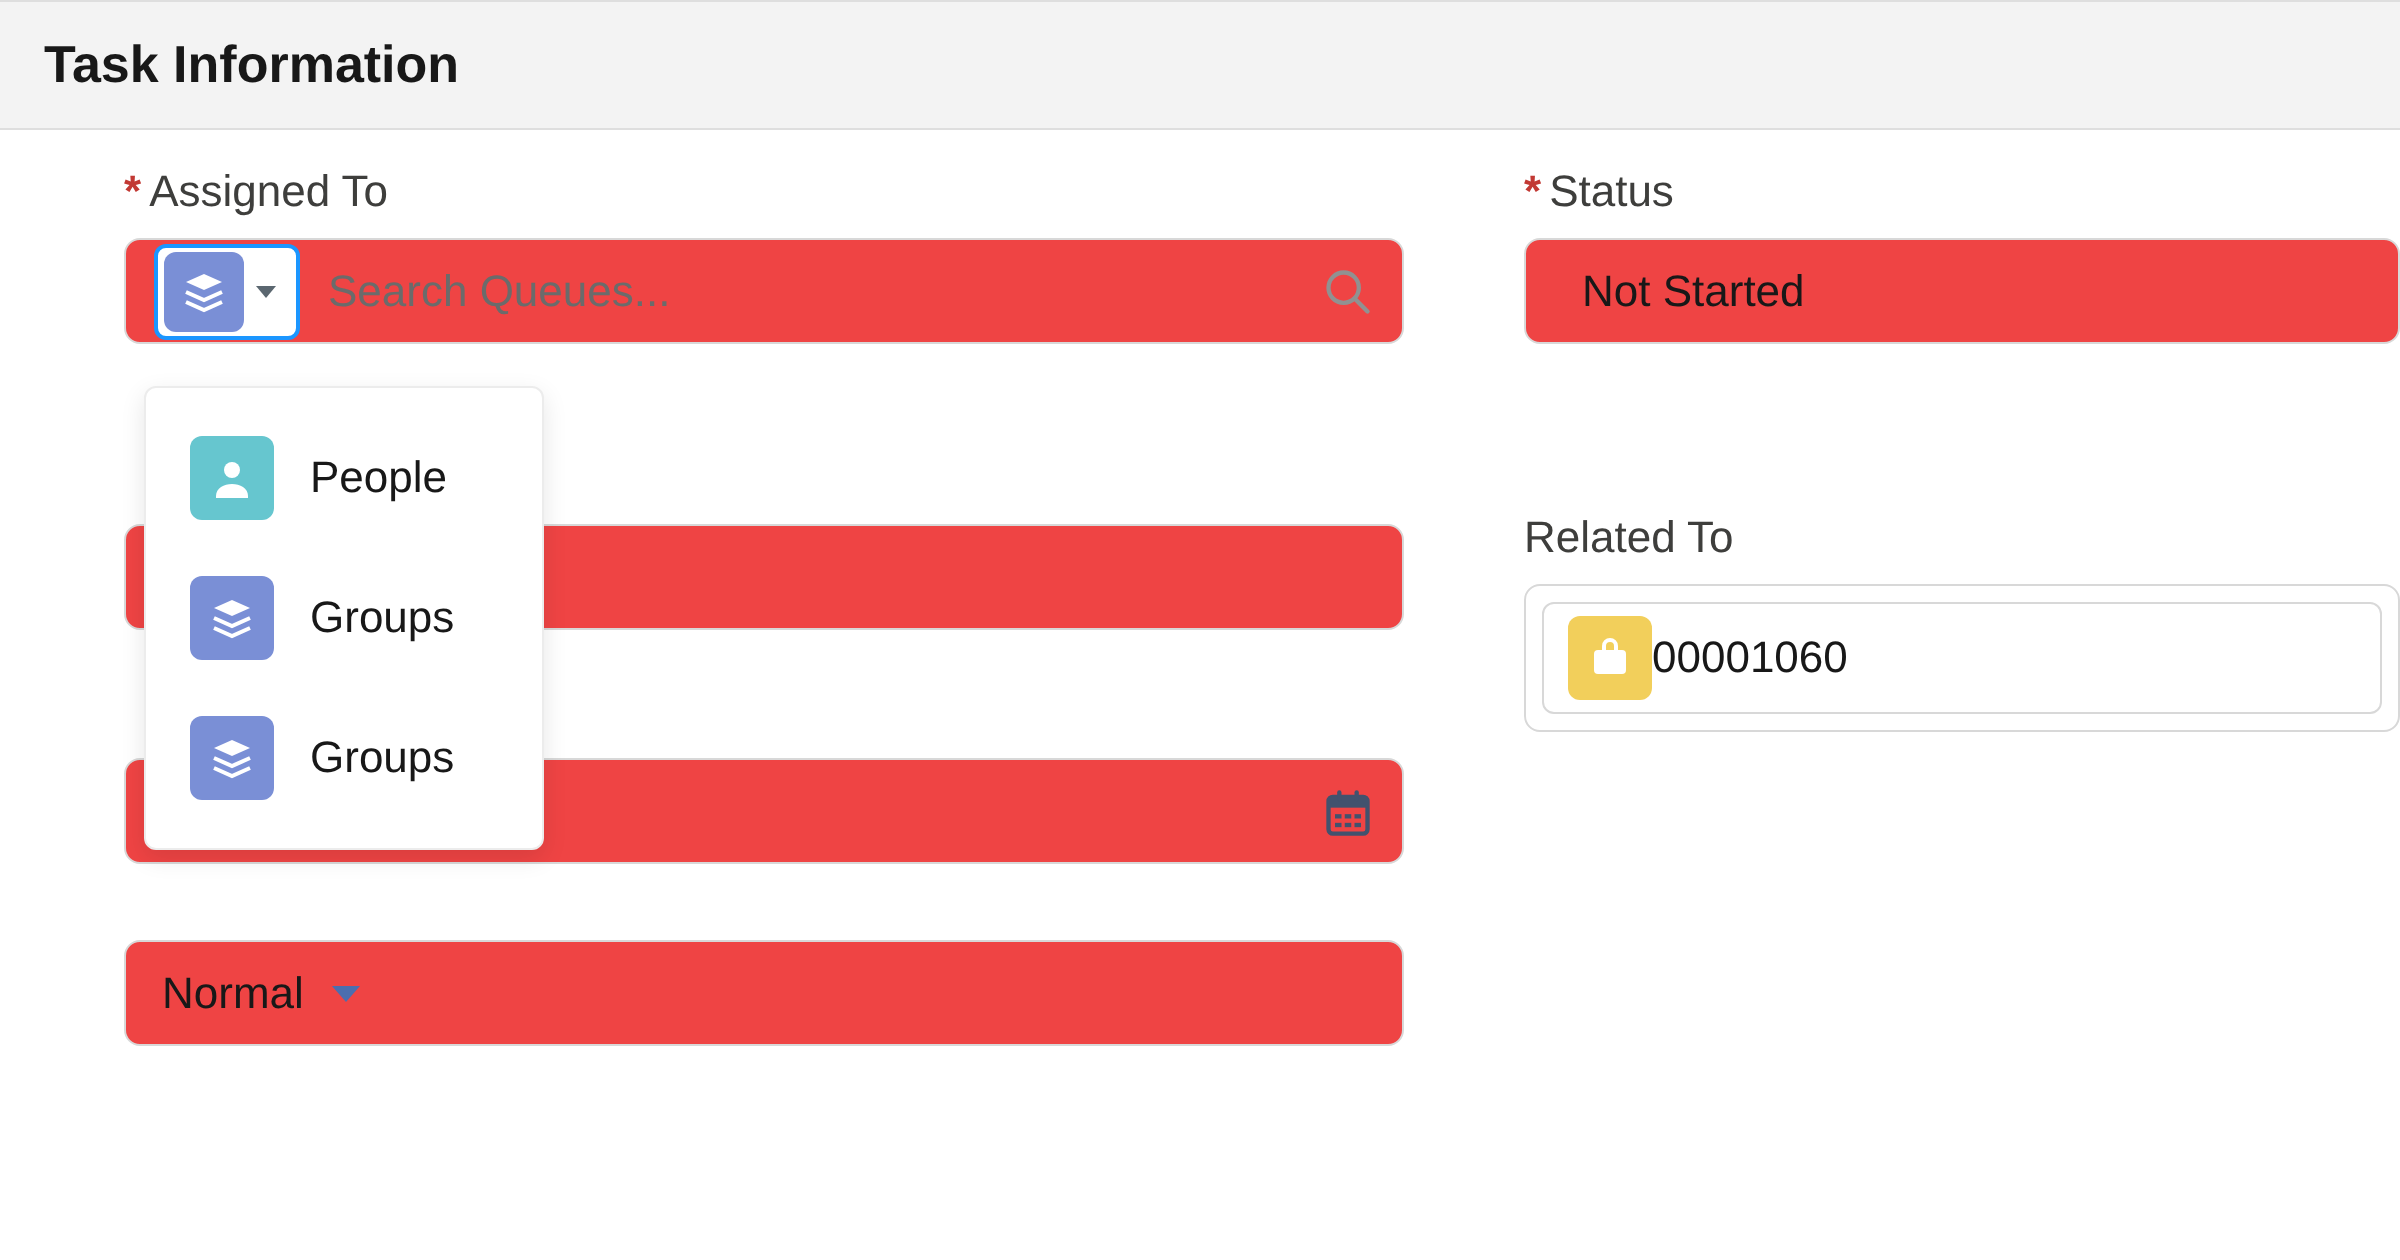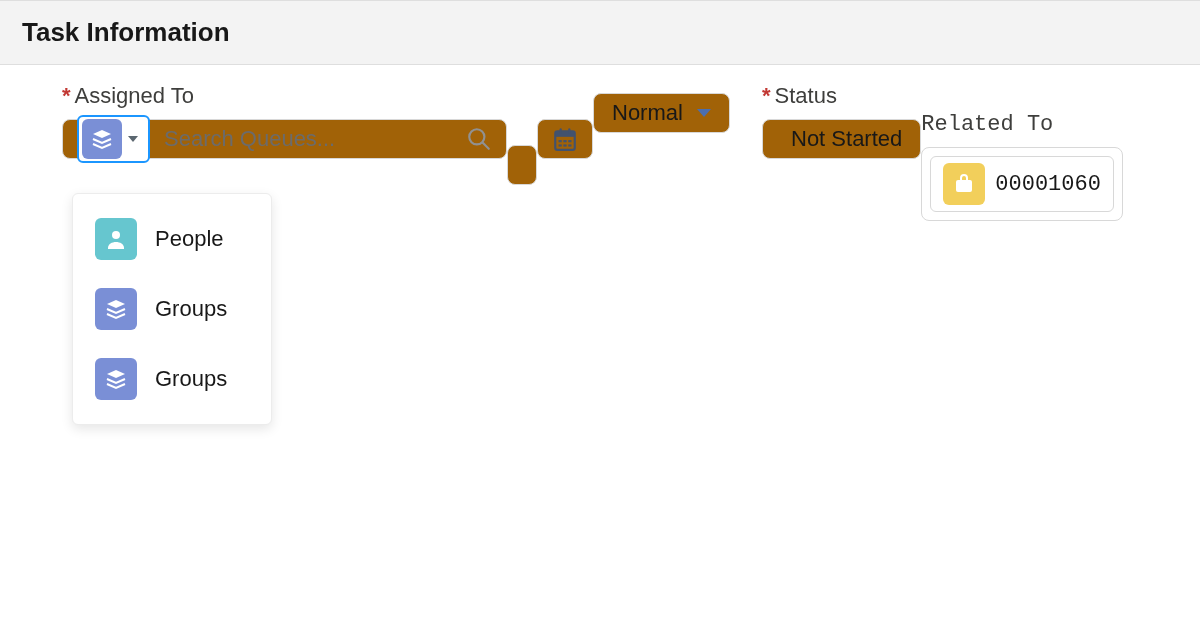--- a/index.html
+++ b/index.html
@@ -19,43 +19,43 @@
   }
   .header-title {
     font-size: 26px;
     font-weight: 700;
   }
   .form-area {
     padding: 18px 0 0 62px;
     display: flex;
     gap: 60px;
   }
-  .col { display: flex; flex-direction: row; }
+  .col { display: flex; flex-direction: column; }
   .col-left { width: 640px; position: relative; }
   .col-right { flex: 1; }
   .field-block { margin-bottom: 28px; position: relative; }
   .label {
     font-size: 22px;
     color: #3e3e3c;
     margin-bottom: 10px;
     display: block;
   }
   .req::before {
     content: "*";
     color: #c23934;
     margin-right: 4px;
     font-weight: 600;
   }
   .control {
     display: flex;
     align-items: center;
     border: 1px solid #d8d8d8;
     border-radius: 8px;
-    height: 40px;
-    background: #a16207;
+    height: 53px;
+    background: #ef4444;
     padding: 0 14px;
     gap: 14px;
     font-size: 22px;
   }
   .control input[type=text] {
     border: none;
     outline: none;
     flex: 1;
     font-size: 22px;
     color: #181818;
@@ -133,21 +133,21 @@
     border: 1px solid #d8d8d8;
     border-radius: 8px;
     padding: 8px;
   }
   .related-inner {
     border: 1px solid #d8d8d8;
     border-radius: 6px;
     height: 56px;
     display: flex;
     align-items: center;
-    gap: 10px;
+    gap: 0;
     padding: 0 12px;
     font-size: 22px;
     background: #fff;
   }
 </style>
 </head>
 <body>
 
 <div class="header-bar">
   <div class="header-title">Task Information</div>
@@ -245,21 +245,21 @@
   <div class="col col-right">
 
     <div class="field-block">
       <span class="label req">Status</span>
       <div class="control select-control" style="padding-left:28px;">
         <span>Not Started</span>
       </div>
     </div>
 
 
-    <div class="field-block" style="margin-top:29px;font-family:Liberation Mono, monospace;">
+    <div class="field-block" style="margin-top:56px;">
       <span class="label">Related To</span>
       <div class="related-wrap">
         <div class="related-inner">
           <span class="sq-icon ic-case">
             <svg viewBox="0 0 24 24" fill="#fff">
                 <rect x="4" y="8" width="16" height="12" rx="2"></rect>
                 <path d="M9 8V6a3 3 0 0 1 6 0v2" fill="none" stroke="#fff" stroke-width="2"></path>
               </svg>
           </span>
           <span>00001060</span>

